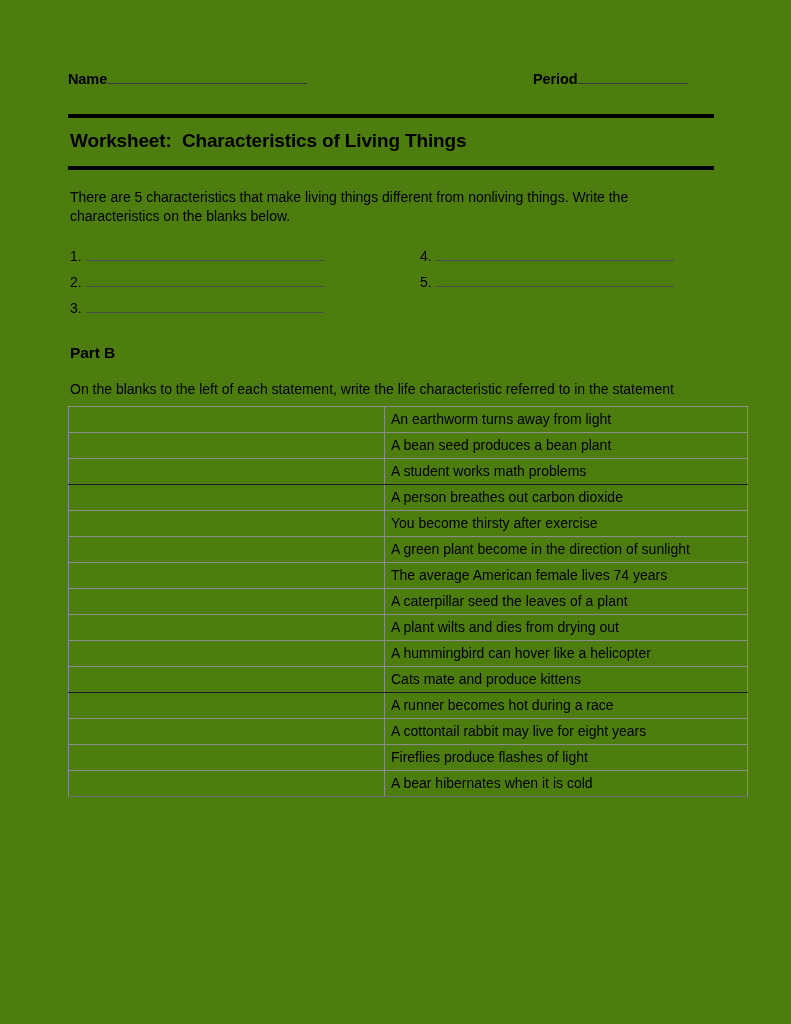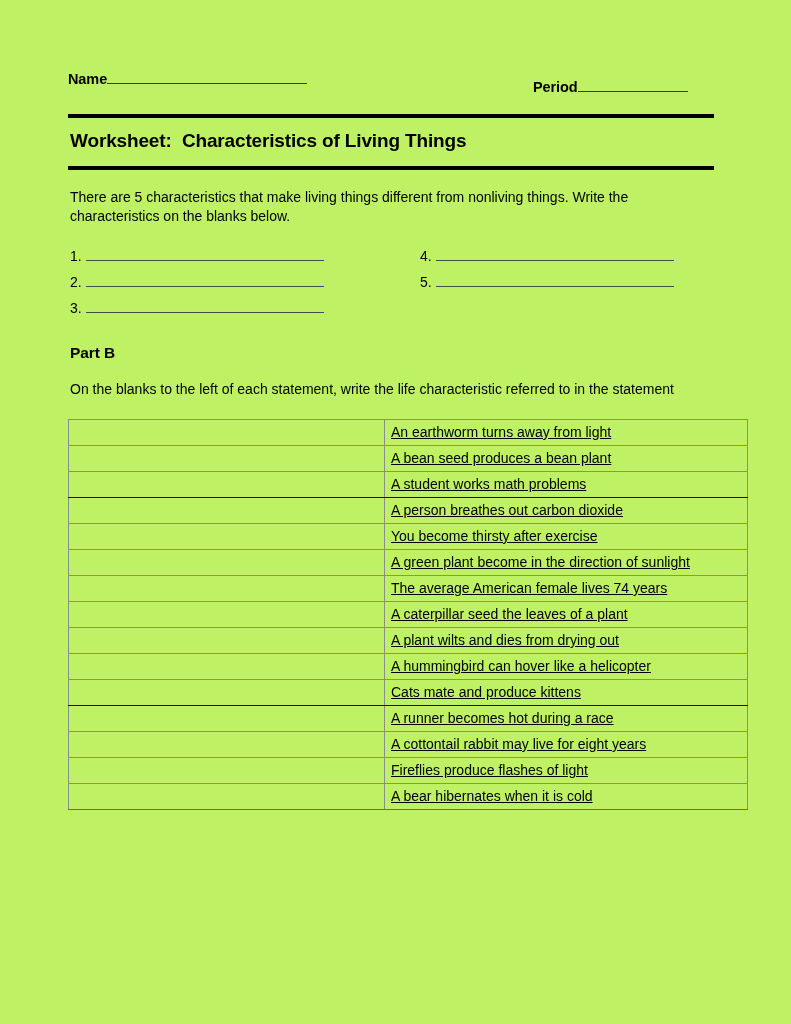--- a/index.html
+++ b/index.html
@@ -9,21 +9,21 @@
     background: #ffffff;
   }
   body {
     font-family: "Liberation Sans", sans-serif;
     color: #000000;
   }
   .page {
     position: relative;
     width: 791px;
     height: 1024px;
-    background: #bef264;
+    background: #4d7c0f;
     overflow: hidden;
     box-sizing: border-box;
   }
   .content {
     position: absolute;
     left: 68px;
     top: 0;
     width: 648px;
   }
 
@@ -39,21 +39,21 @@
   .name-block {
     position: absolute;
     left: 0;
     top: 0;
     display: flex;
     align-items: baseline;
   }
   .period-block {
     position: absolute;
     left: 465px;
-    top: 8px;
+    top: 0;
     display: flex;
     align-items: baseline;
   }
   .field-label {
     font-weight: bold;
     font-size: 14.5px;
     letter-spacing: -0.1px;
   }
   .rule-fill {
     display: inline-block;
@@ -121,25 +121,24 @@
   .bi-4 { left: 352px; top: 0px;  }
   .bi-5 { left: 352px; top: 26px; }
   .ln-1 { width: 238px; }
   .ln-2 { width: 238px; }
   .ln-3 { width: 238px; }
   .ln-4 { width: 238px; }
   .ln-5 { width: 238px; }
 
   
   .statements-table {
-    margin-top: 20px;
+    margin-top: 7px;
     border-collapse: collapse;
     width: 665px;
     table-layout: fixed;
-    text-decoration: underline;
   }
   .statements-table td {
     border: 1px solid #8c8c8c;
     height: 25px;
     padding: 0 0 0 6px;
     font-size: 14px;
     vertical-align: middle;
     line-height: 1.1;
   }
   .col-blank { width: 309px; }

